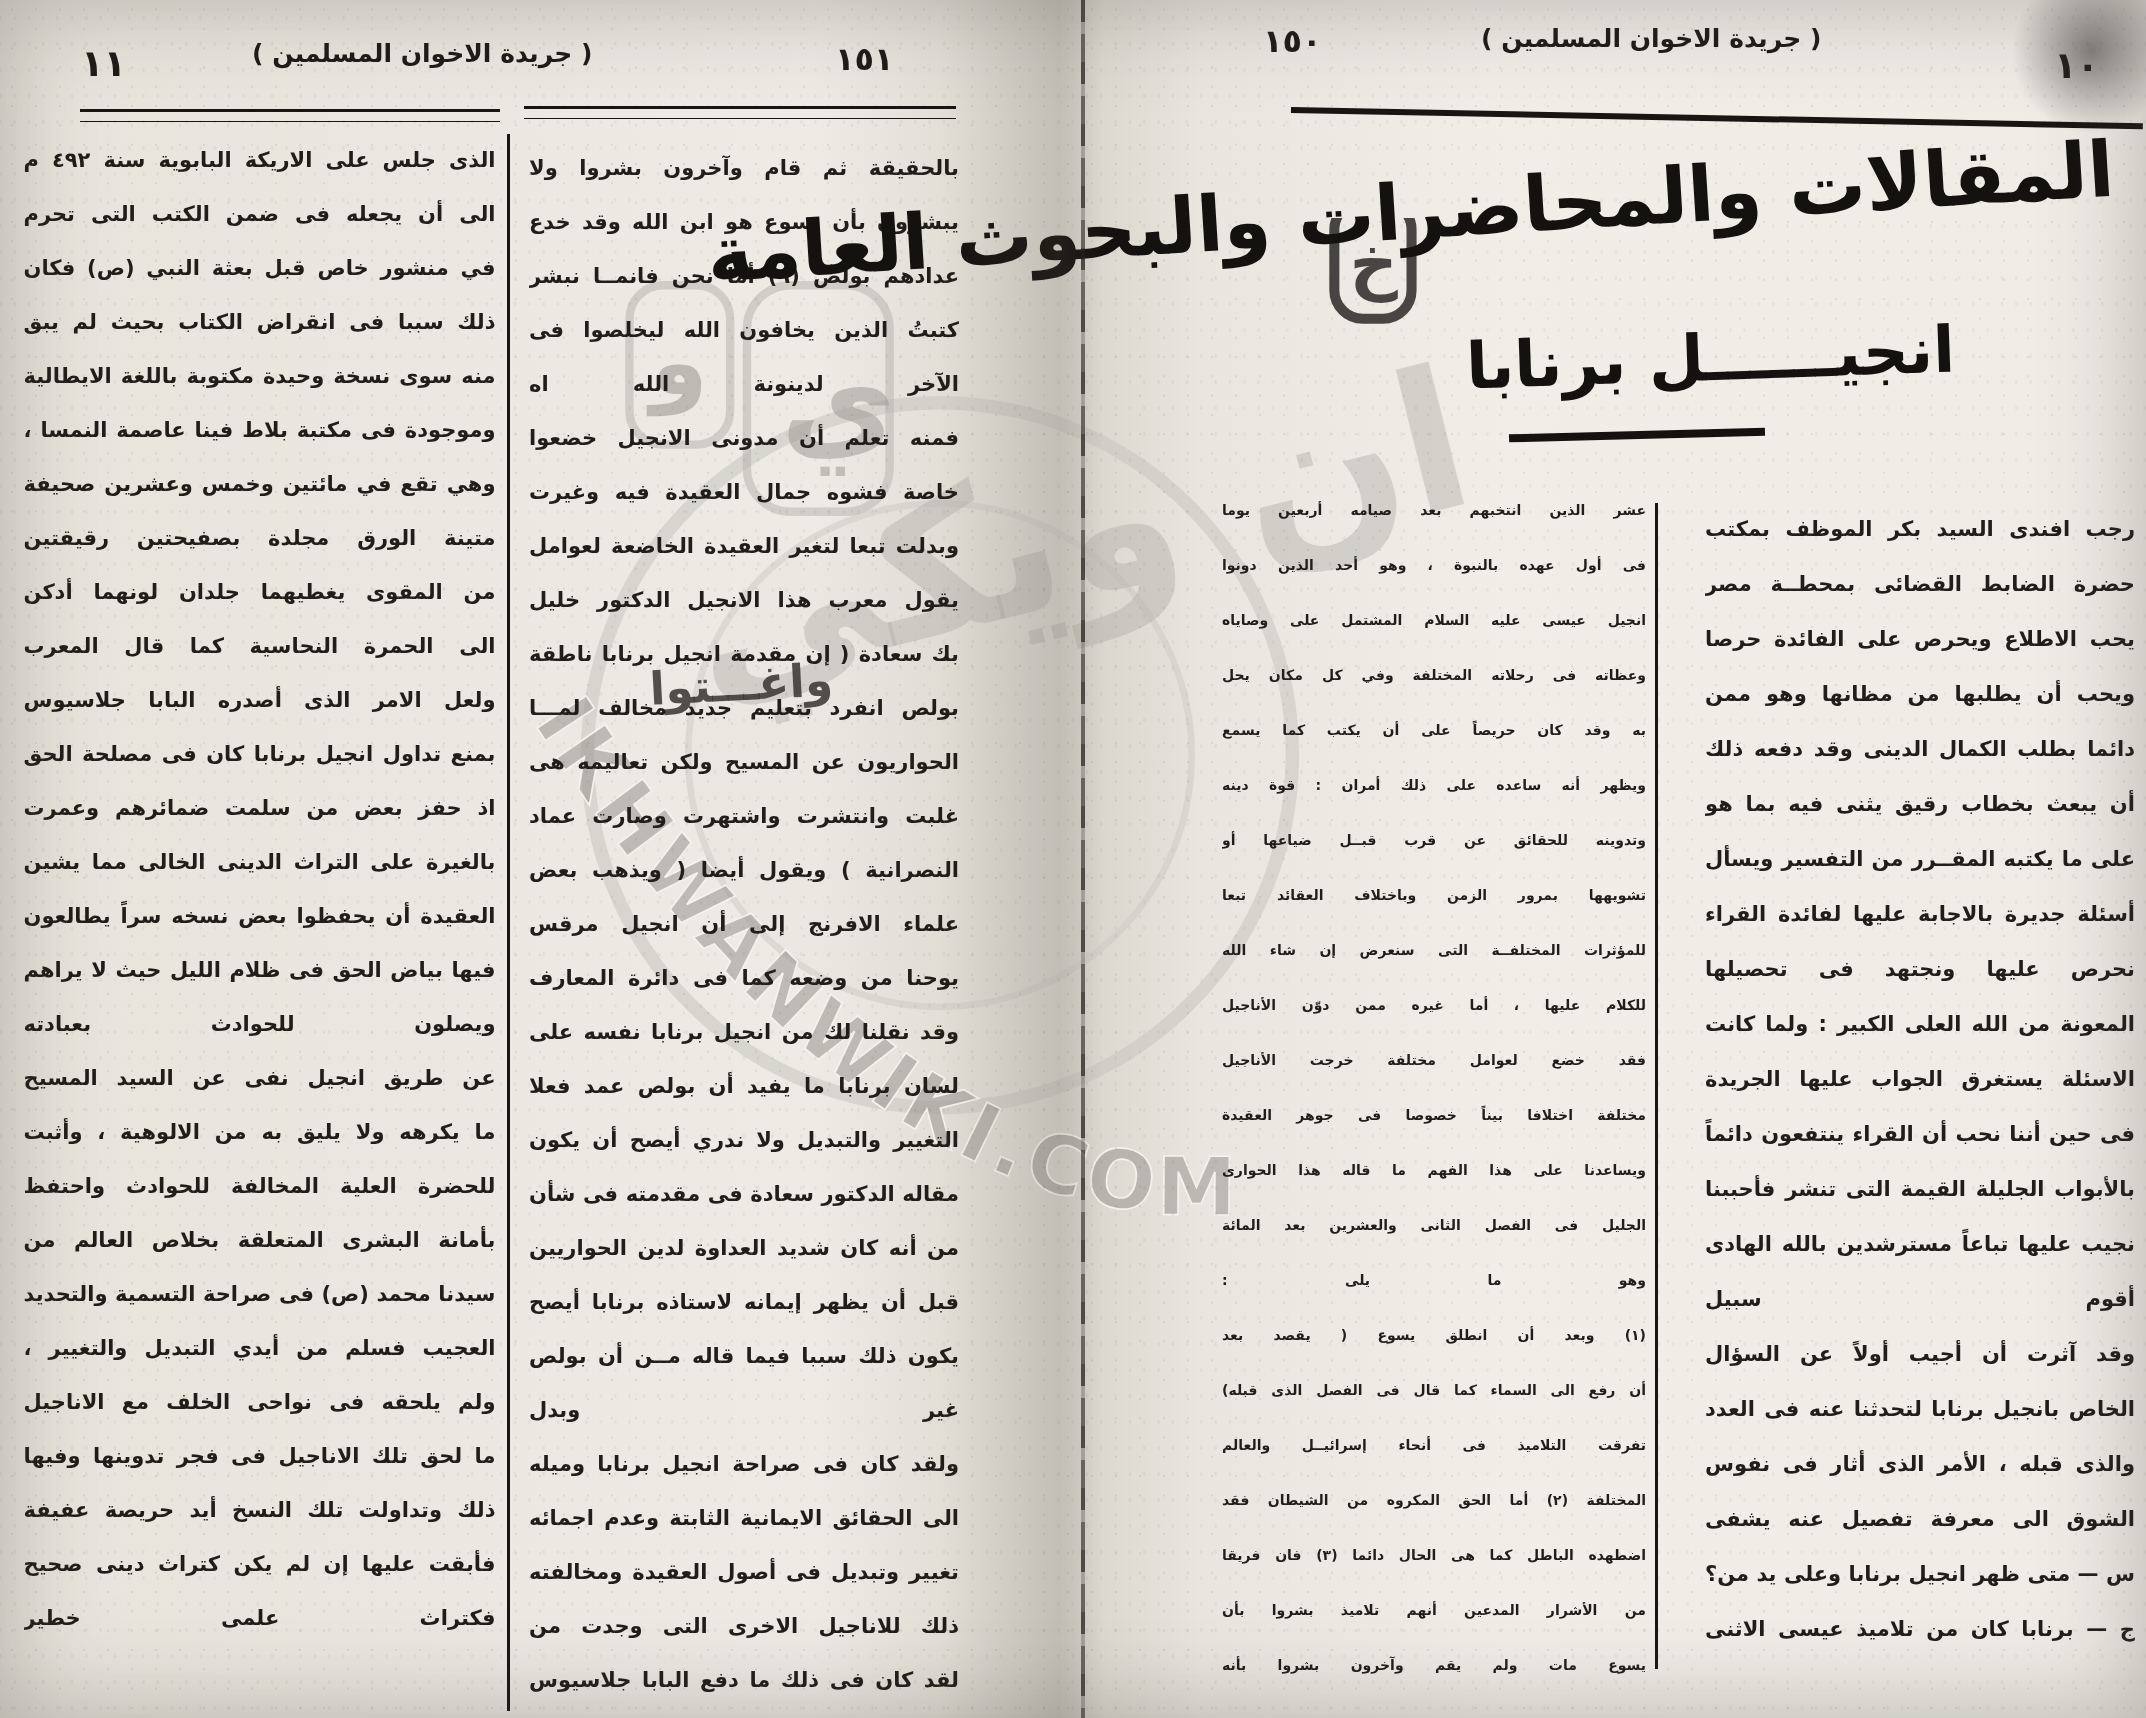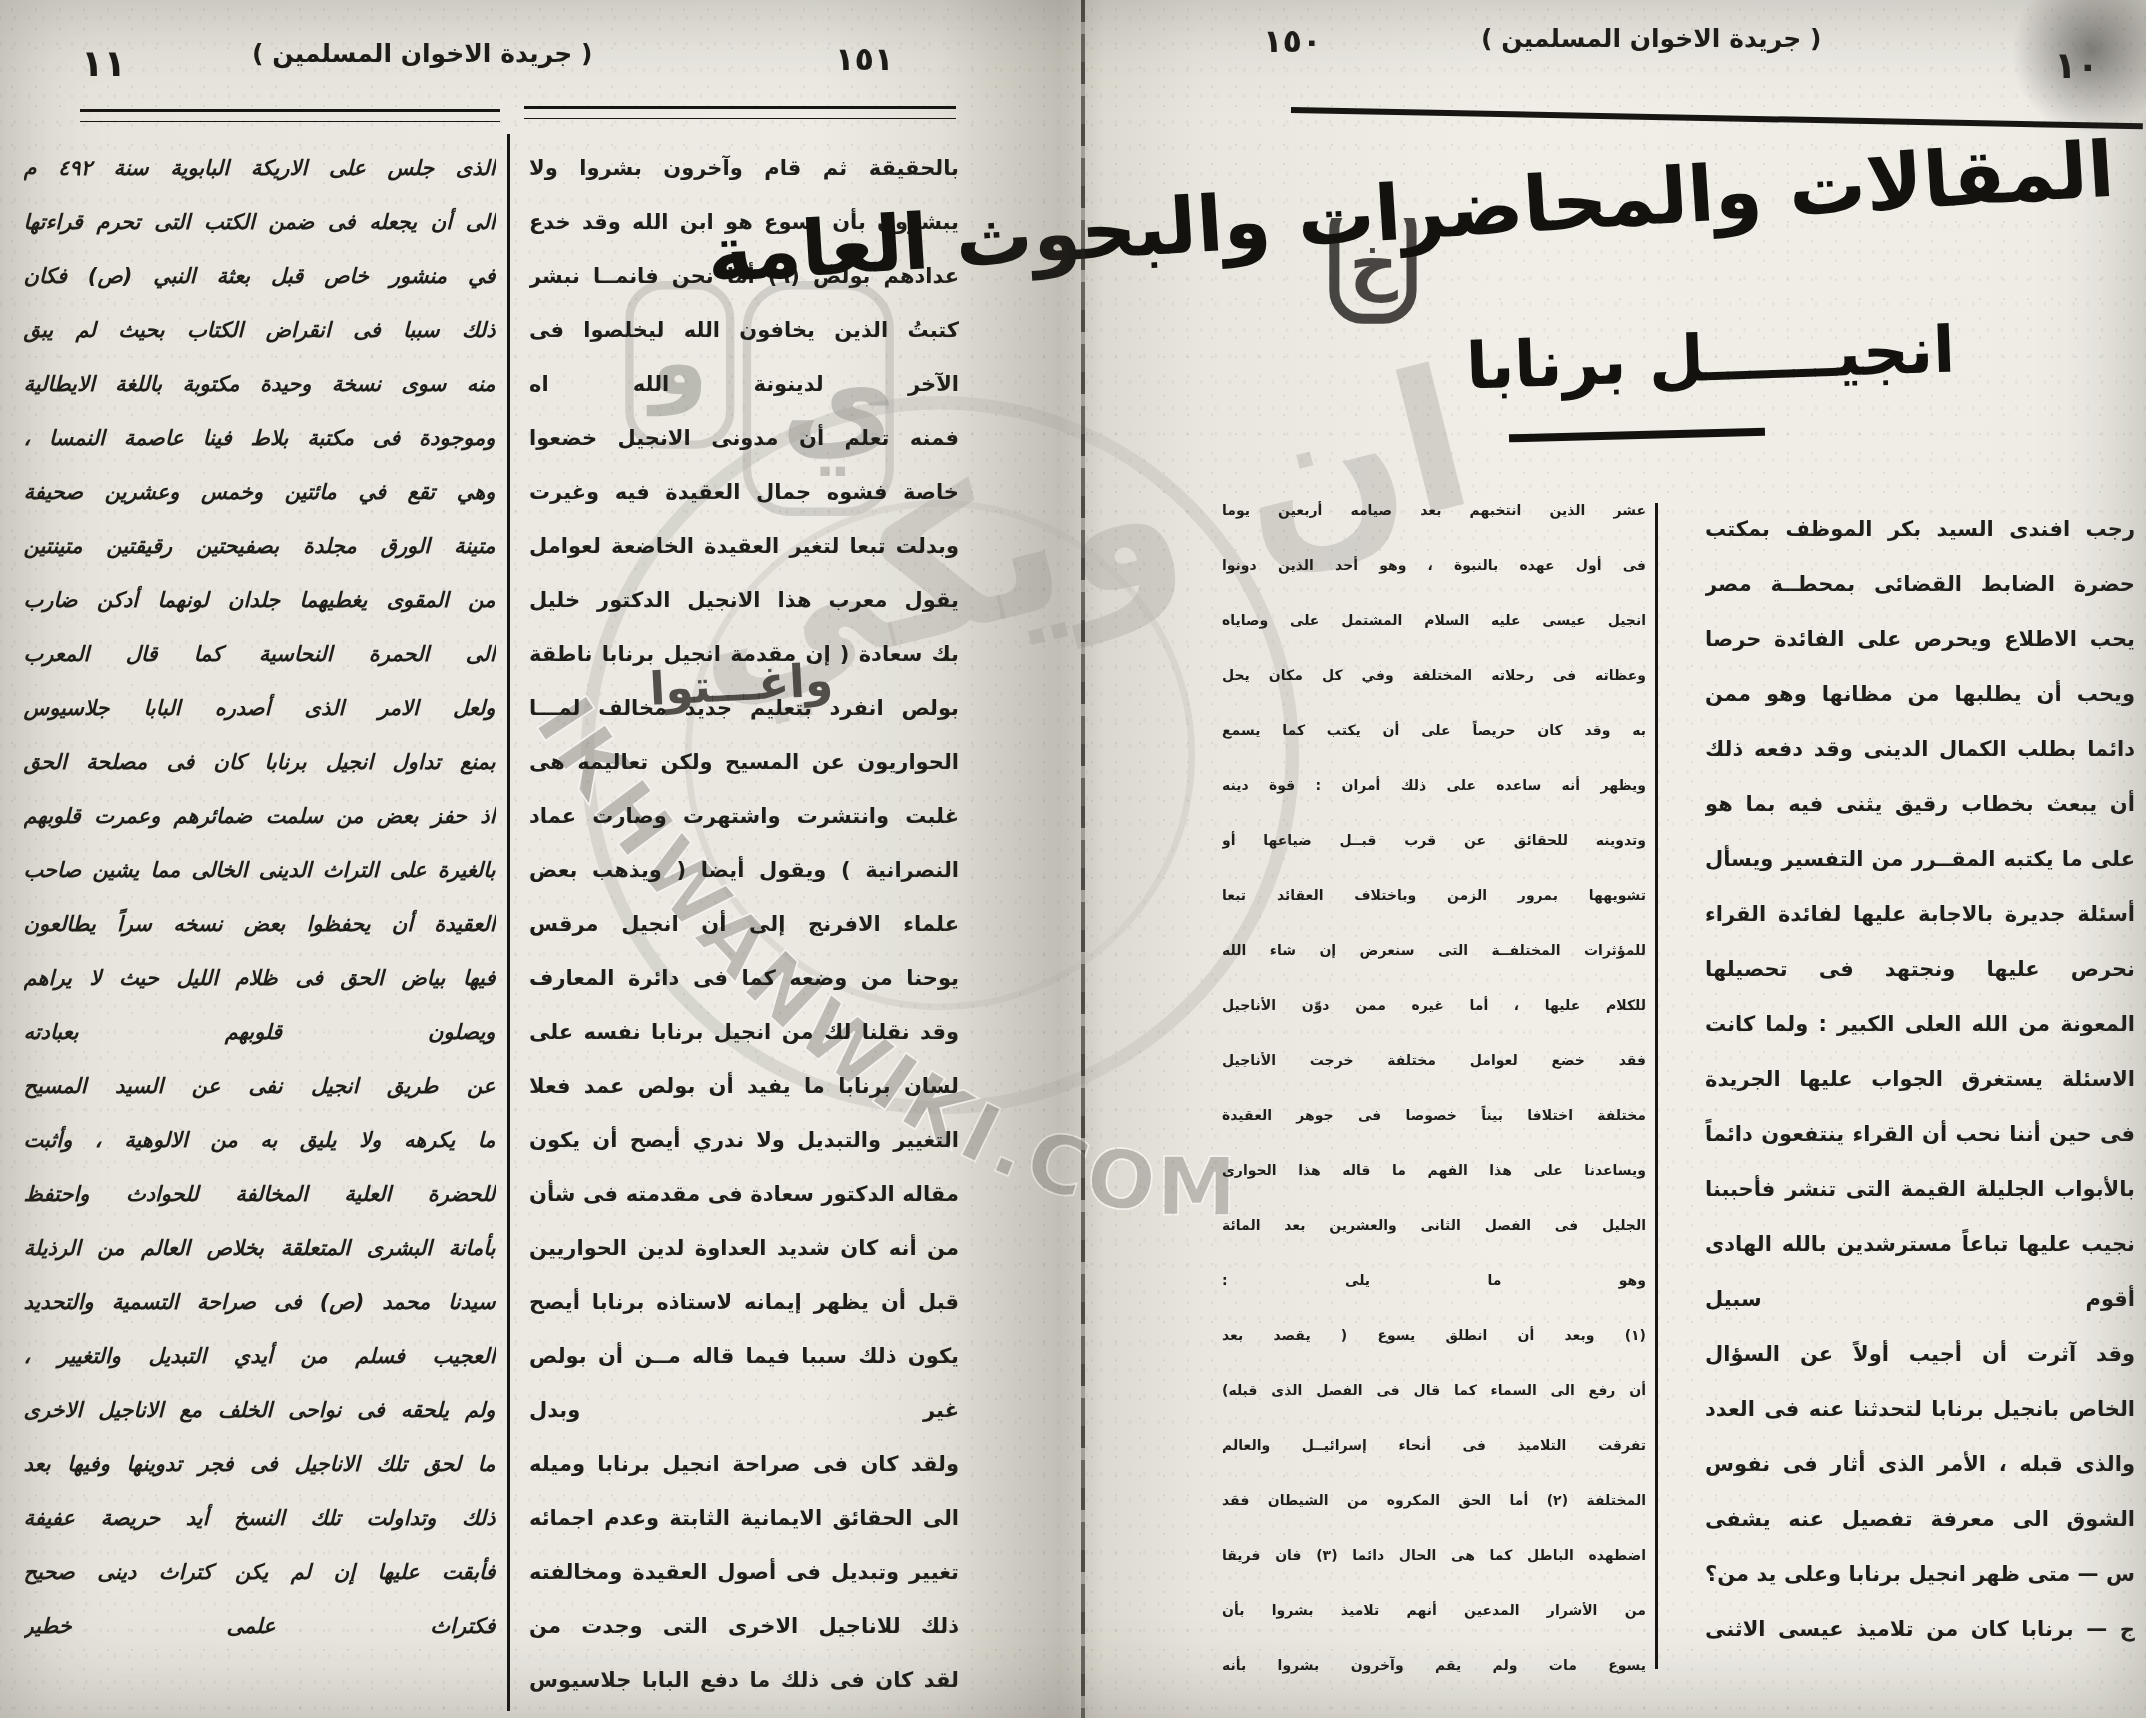--- a/index.html
+++ b/index.html
@@ -124,38 +124,38 @@
         <div class="tline">قبل أن يظهر إيمانه لاستاذه برنابا أيصح أن</div>
         <div class="tline">يكون ذلك سببا فيما قاله مــن أن بولص</div>
         <div class="tline">غير وبدل</div>
         <div class="tline">ولقد كان فى صراحة انجيل برنابا وميله</div>
         <div class="tline">الى الحقائق الايمانية الثابتة وعدم اجمائه إلى</div>
         <div class="tline">تغيير وتبديل فى أصول العقيدة ومخالفته فى</div>
         <div class="tline">ذلك للاناجيل الاخرى التى وجدت من بروجها</div>
         <div class="tline">لقد كان فى ذلك ما دفع البابا جلاسيوس الاول</div>
       </div>
 
-    <div class="col lp-col" style="left:23.5px;top:141px;width:472px;font-style:italic;" lang="ar">
+    <div class="col lp-col" style="left:23.5px;top:133px;width:472px;" lang="ar">
         <div class="tline">الذى جلس على الاريكة البابوية سنة ٤٩٢ م</div>
         <div class="tline">الى أن يجعله فى ضمن الكتب التى تحرم قراءتها</div>
         <div class="tline">في منشور خاص قبل بعثة النبي (ص) فكان</div>
         <div class="tline">ذلك سببا فى انقراض الكتاب بحيث لم يبق</div>
         <div class="tline">منه سوى نسخة وحيدة مكتوبة باللغة الايطالية</div>
         <div class="tline">وموجودة فى مكتبة بلاط فينا عاصمة النمسا ،</div>
         <div class="tline">وهي تقع في مائتين وخمس وعشرين صحيفة</div>
         <div class="tline">متينة الورق مجلدة بصفيحتين رقيقتين متينتين</div>
         <div class="tline">من المقوى يغطيهما جلدان لونهما أدكن ضارب</div>
         <div class="tline">الى الحمرة النحاسية كما قال المعرب</div>
         <div class="tline">ولعل الامر الذى أصدره البابا جلاسيوس</div>
         <div class="tline">بمنع تداول انجيل برنابا كان فى مصلحة الحق</div>
         <div class="tline">اذ حفز بعض من سلمت ضمائرهم وعمرت قلوبهم</div>
         <div class="tline">بالغيرة على التراث الدينى الخالى مما يشين صاحب</div>
         <div class="tline">العقيدة أن يحفظوا بعض نسخه سراً يطالعون</div>
         <div class="tline">فيها بياض الحق فى ظلام الليل حيث لا يراهم</div>
-        <div class="tline">ويصلون قلوبهم بعبادته</div>
+        <div class="tline">ويصلون للحوادث بعبادته</div>
         <div class="tline">عن طريق انجيل نفى عن السيد المسيح</div>
         <div class="tline">ما يكرهه ولا يليق به من الالوهية ، وأثبت</div>
         <div class="tline">للحضرة العلية المخالفة للحوادث واحتفظ</div>
         <div class="tline">بأمانة البشرى المتعلقة بخلاص العالم من الرذيلة</div>
         <div class="tline">سيدنا محمد (ص) فى صراحة التسمية والتحديد</div>
         <div class="tline">العجيب فسلم من أيدي التبديل والتغيير ،</div>
         <div class="tline">ولم يلحقه فى نواحى الخلف مع الاناجيل الاخرى</div>
         <div class="tline">ما لحق تلك الاناجيل فى فجر تدوينها وفيها بعد</div>
         <div class="tline">ذلك وتداولت تلك النسخ أيد حريصة عفيفة</div>
         <div class="tline">فأبقت عليها إن لم يكن كتراث دينى صحيح</div>

